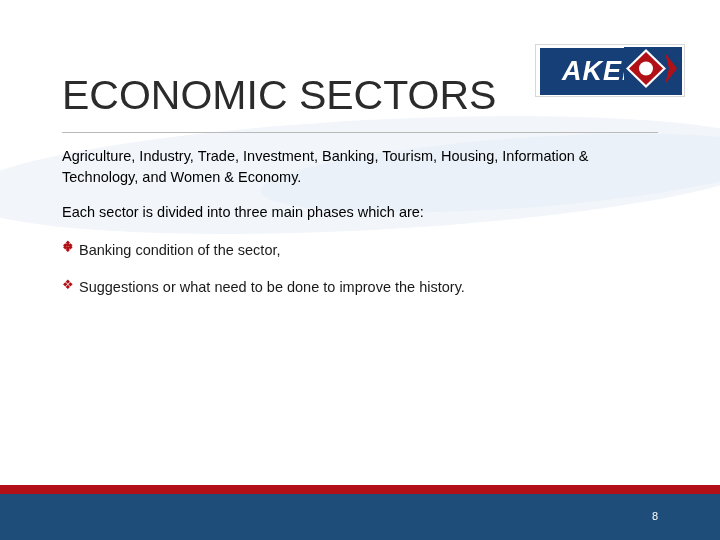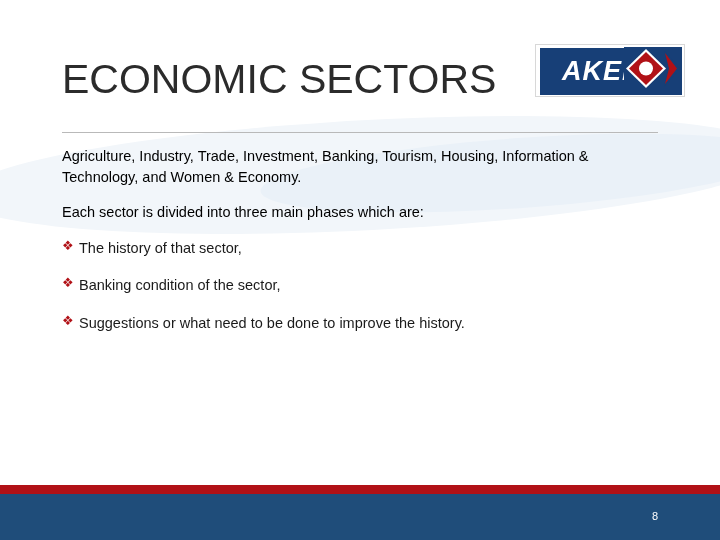--- a/index.html
+++ b/index.html
@@ -77,21 +77,21 @@
   .logo-mark {
     position: absolute;
     right: 2px;
     top: 2px;
     width: 58px;
     height: 43px;
   }
   .title {
     position: absolute;
     left: 62px;
-    top: 56px;
+    top: 72px;
     width: 600px;
     font-size: 41px;
     color: #2b2b2b;
     font-family: "Liberation Sans", sans-serif;
     font-weight: normal;
     letter-spacing: 0px;
     white-space: nowrap;
   }
   .title-rule {
     position: absolute;
@@ -177,21 +177,20 @@
 
   <div class="title">ECONOMIC  SECTORS</div>
   <div class="title-rule"></div>
 
   <div class="body">
     <p class="para">Agriculture, Industry, Trade, Investment, Banking, Tourism, Housing, Information &amp; Technology, and Women &amp; Economy.</p>
     <p class="para">Each sector is divided into three main phases which are:</p>
 
     <div class="bullet">
       <span class="marker">❖</span>
-      <span>The history of that sector,</span>
     </div>
     <div class="bullet">
       <span class="marker">❖</span>
       <span>Banking condition of the sector,</span>
     </div>
     <div class="bullet">
       <span class="marker">❖</span>
       <span>Suggestions or what need to be done to improve the history.</span>
     </div>
   </div>

